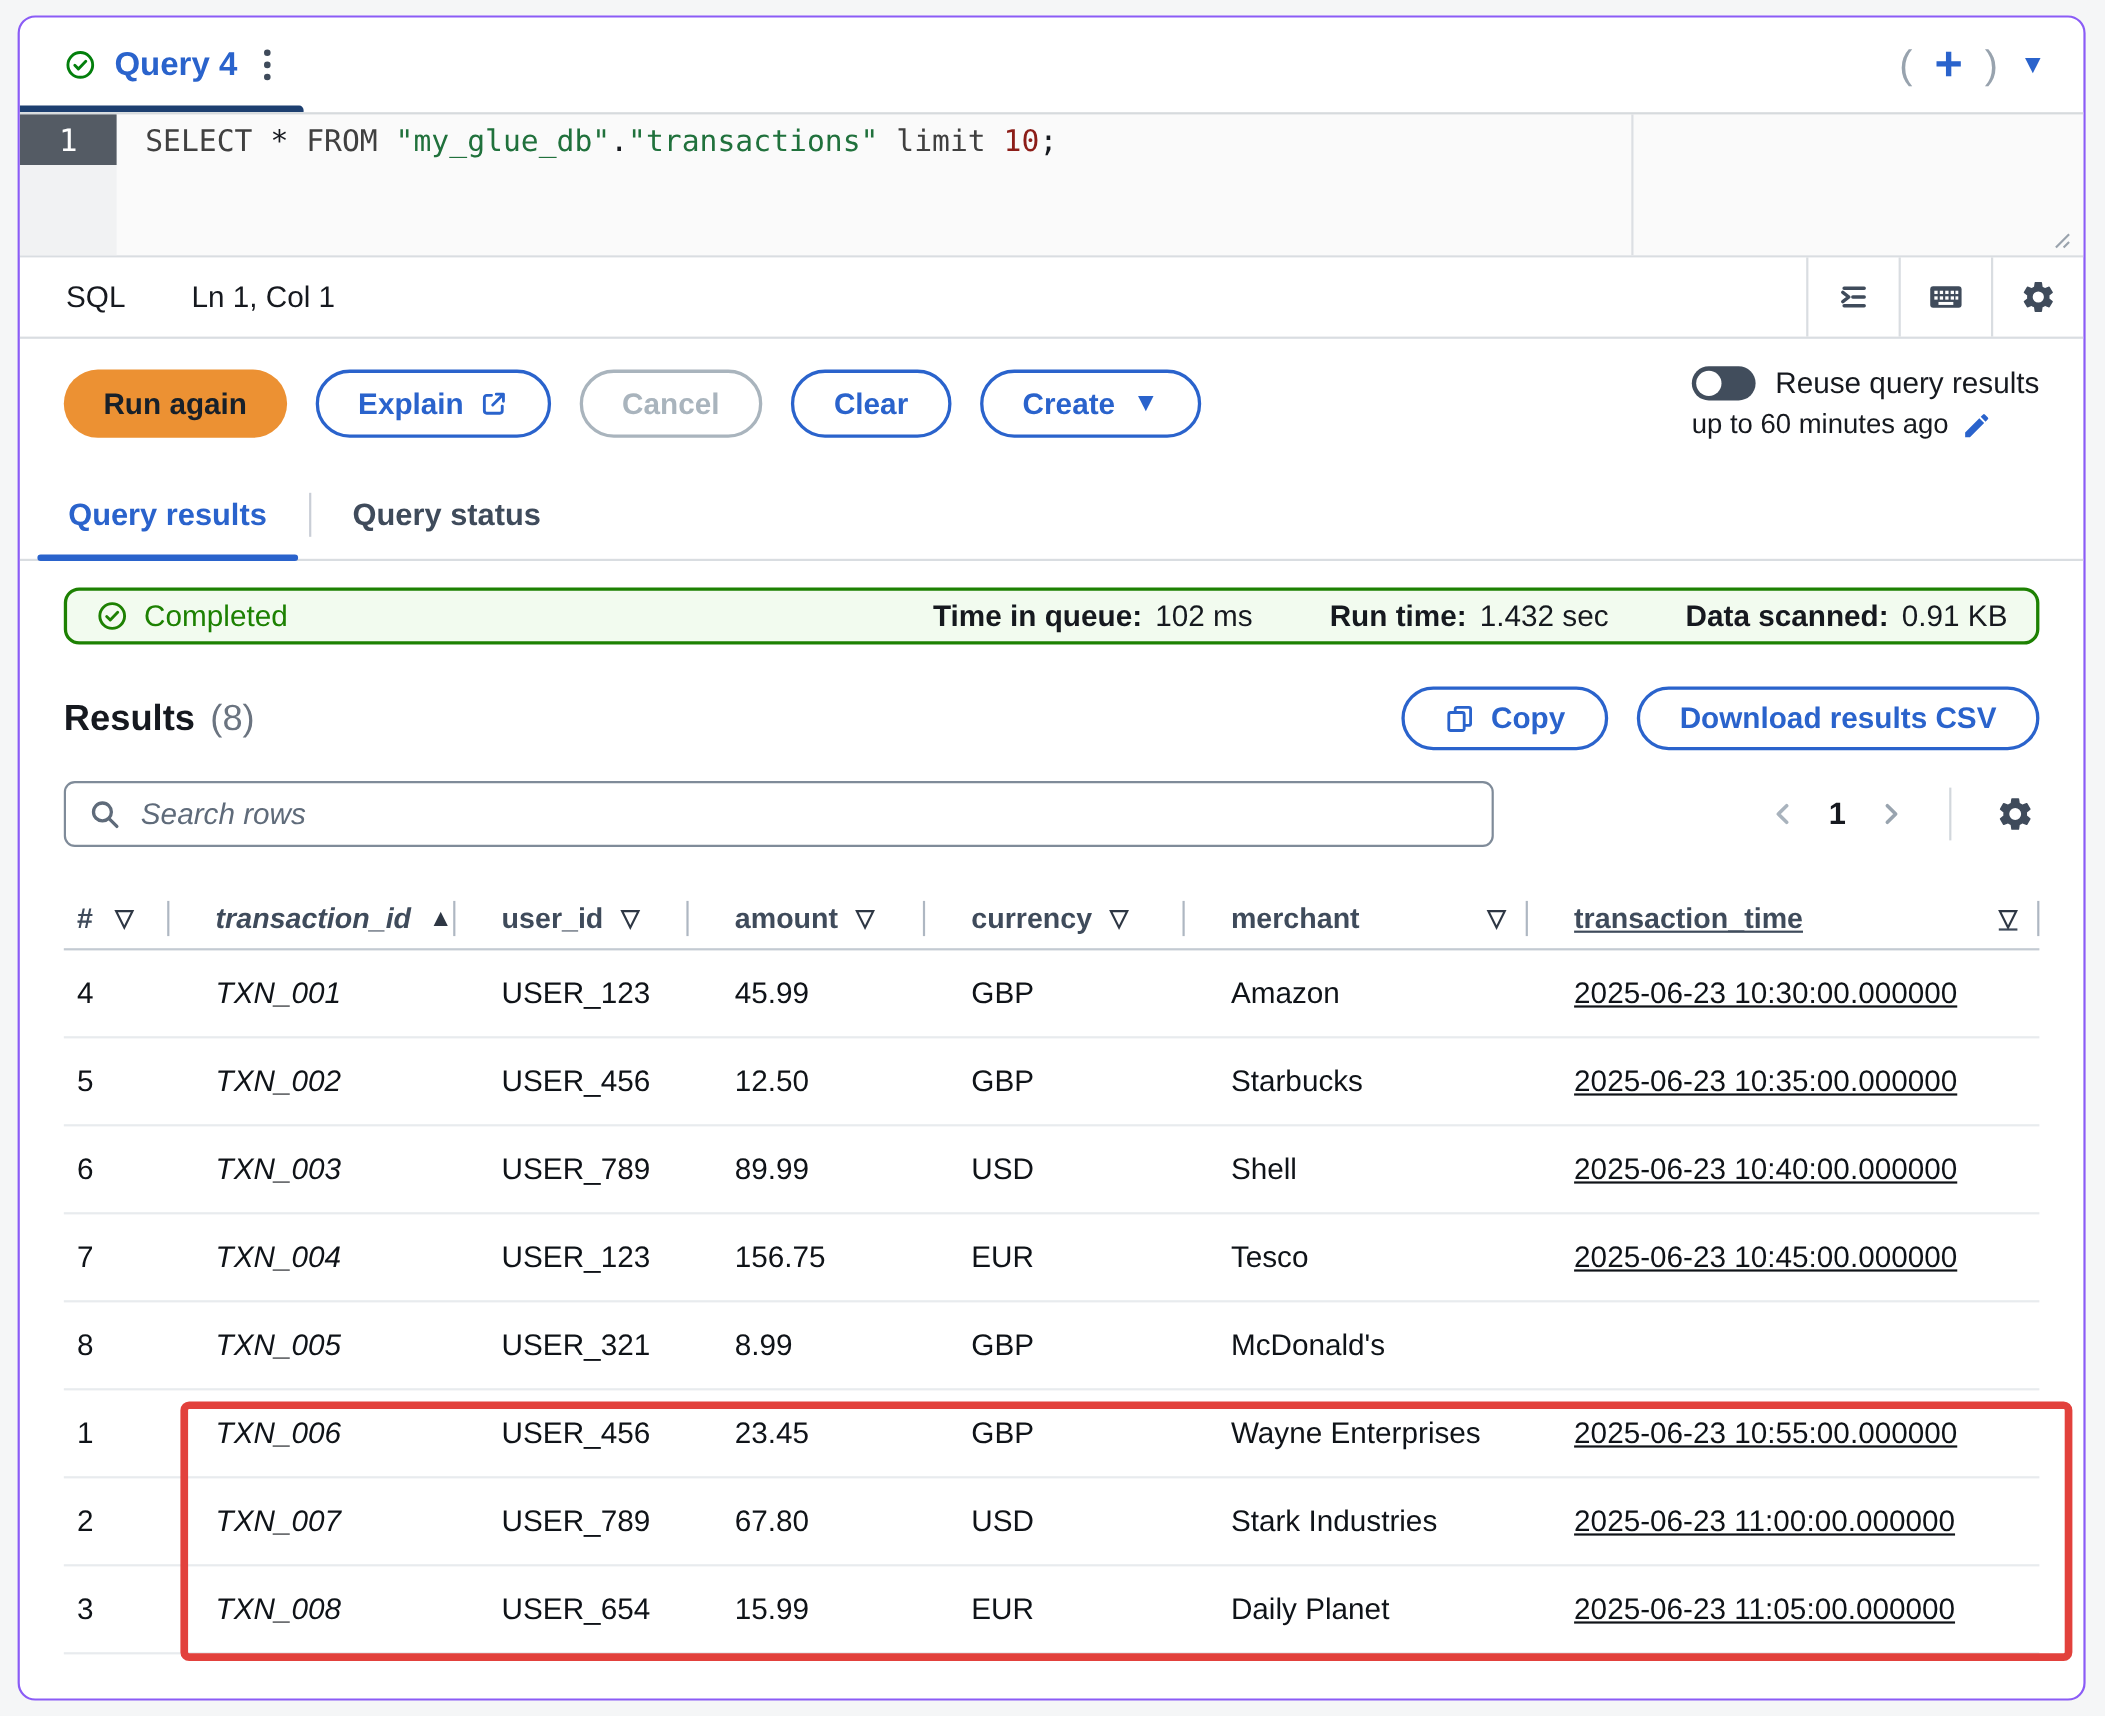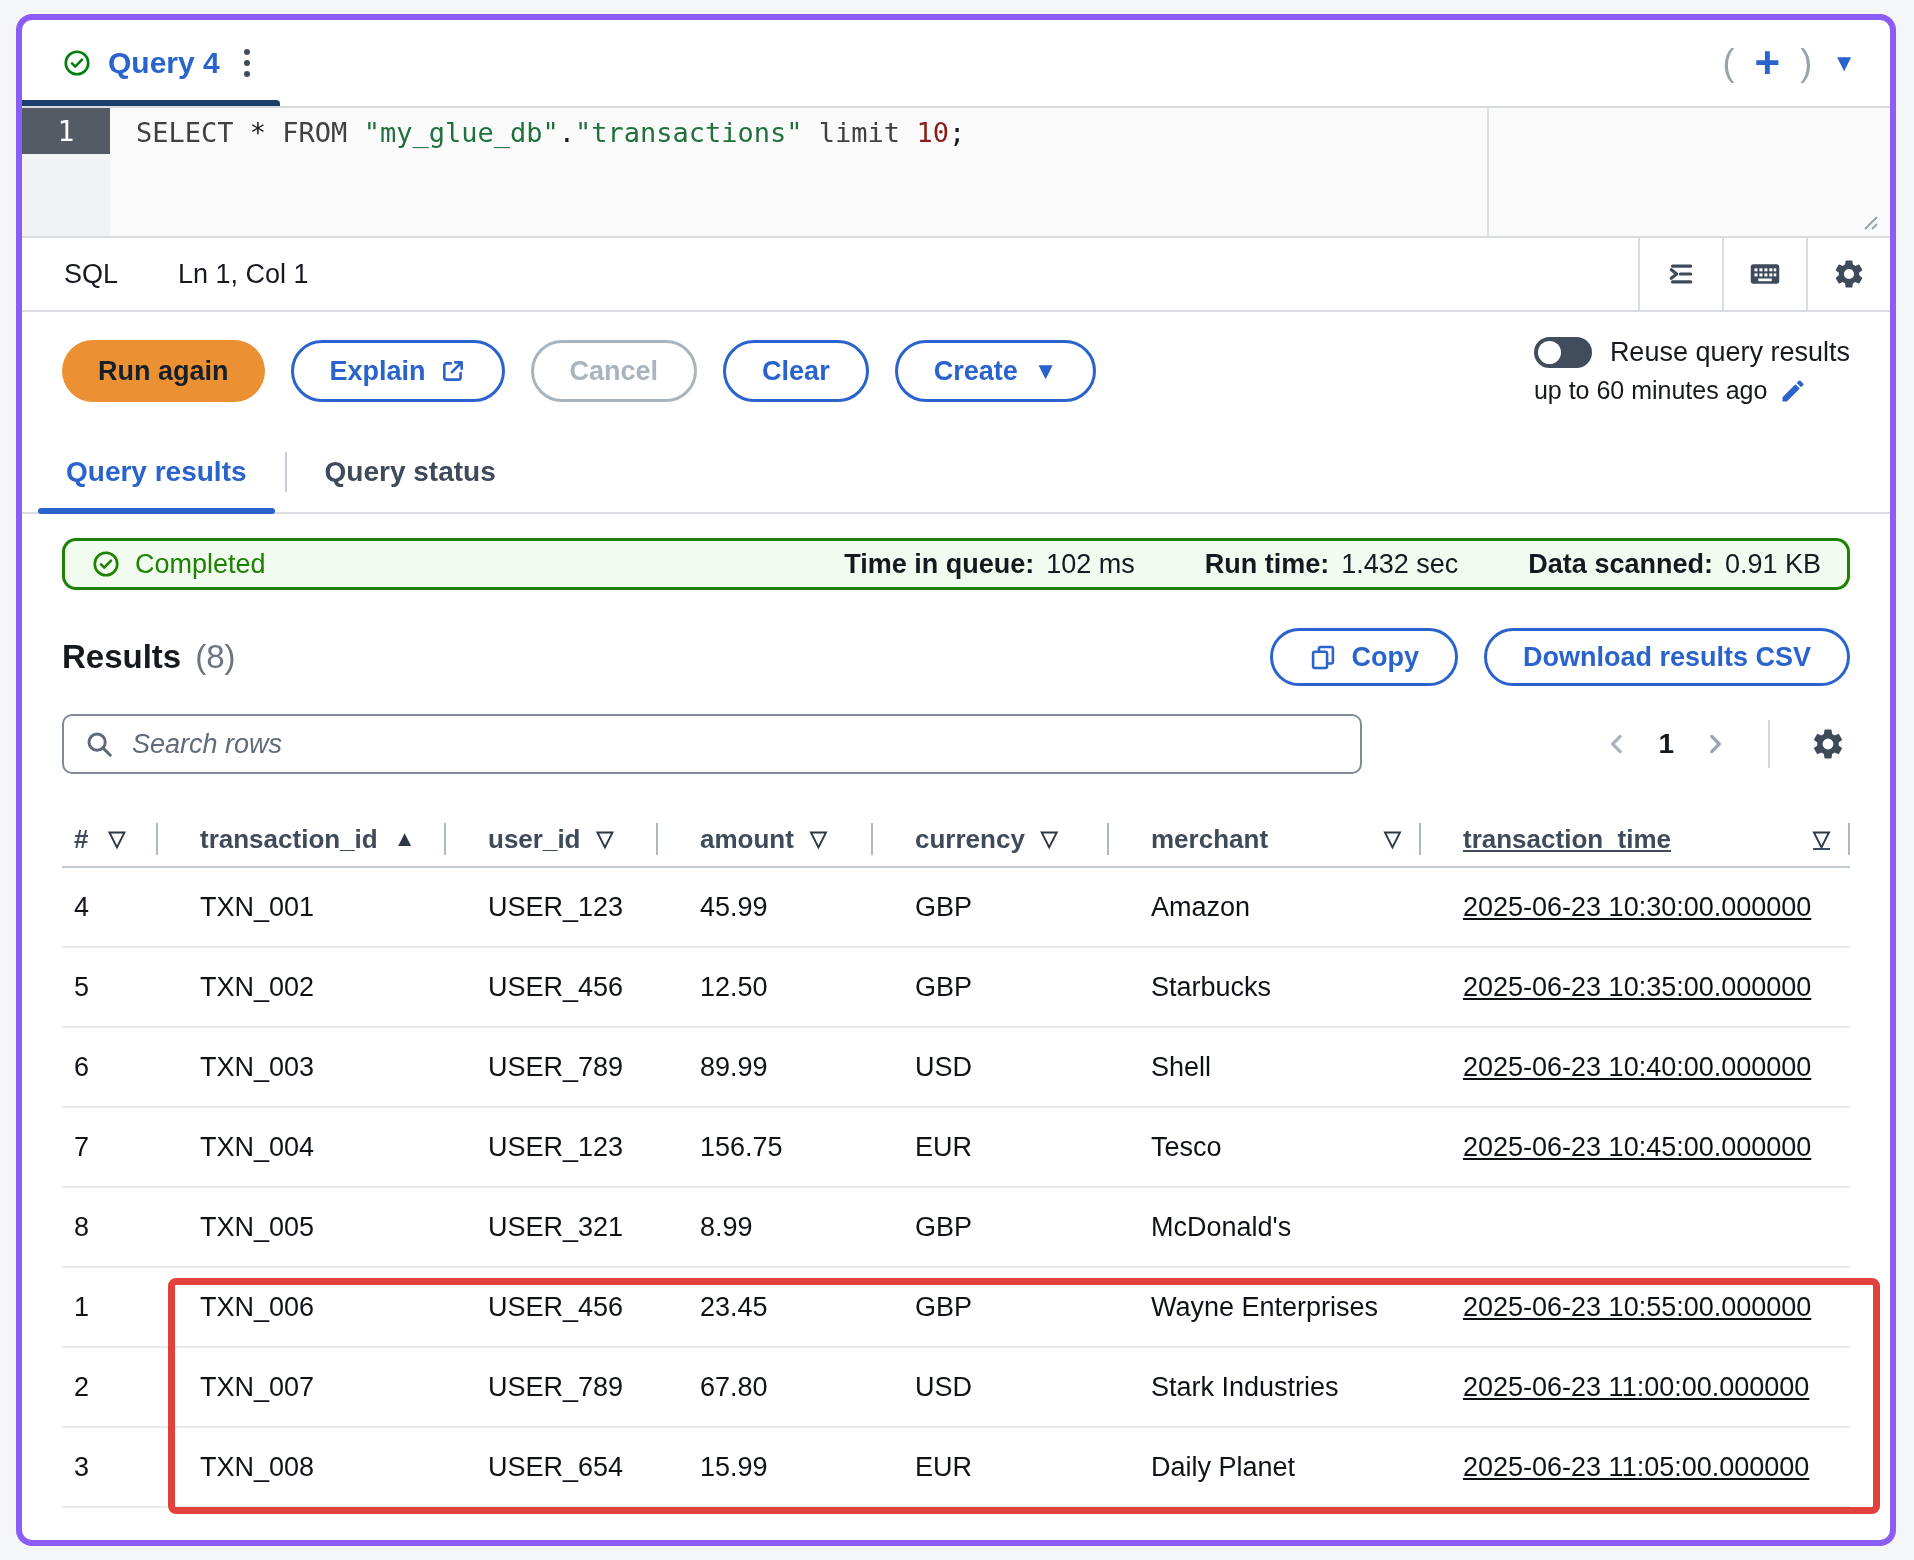--- a/index.html
+++ b/index.html
@@ -1,19 +1,19 @@
 <!DOCTYPE html>
 <html><head>
 <meta charset="utf-8">
 <style>
   * { box-sizing: border-box; }
   html, body { margin:0; padding:0; width:1914px; height:1560px; background:#f5f6f7;
     font-family:"Liberation Sans", sans-serif; color:#16191f; }
   .card { position:absolute; left:16px; top:14px; width:1880px; height:1532px;
-    background:#fff; border:6px solid #8b5cf6; border-radius:16px; overflow:hidden; }
+    background:#fff; border:2px solid #8b5cf6; border-radius:16px; overflow:hidden; }
 
   
   .tabbar { position:relative; height:86px; display:flex; align-items:center; padding:0 34px 0 40px; }
   .tab { display:flex; align-items:center; gap:16px; cursor:pointer; }
   .tab-label { color:#2a63cc; font-weight:bold; font-size:30px; }
   .kebab { display:flex; flex-direction:column; gap:5px; padding:4px 8px; }
   .kebab i { width:6px; height:6px; border-radius:50%; background:#3f4b5b; }
   .tab-underline { position:absolute; left:0; bottom:0; width:258px; height:6px; background:#1d3f70; border-radius:0 4px 0 0; }
   .tab-controls { margin-left:auto; display:flex; align-items:center; gap:14px; }
   .paren { font-size:36px; color:#98a3ae; font-weight:300; }
@@ -94,21 +94,21 @@
   
   .tablewrap { position:relative; margin-top:38px; padding:0 40px; }
   .thead { display:flex; align-items:center; height:56px; border-bottom:2.5px solid #c3cad2; }
   .th { position:relative; display:flex; align-items:center; gap:16px; height:100%;
     font-weight:bold; font-size:26px; color:#3f4b5b; padding-left:42px; }
   .th::after { content:''; position:absolute; right:0; top:50%; transform:translateY(-50%);
     width:2.5px; height:32px; background:#aeb7c2; }
   .th.c0 { padding-left:12px; gap:20px; }
   .th.space-between { justify-content:space-between; padding-right:20px; }
   .sort-glyph { font-size:22px; color:#2e3744; }
-  .c0 { width:96px; } .c1 { width:288px; } .c2 { width:212px; } .c3 { width:215px; }
+  .c0 { width:96px; } .c1 { width:260px;font-style:italic; } .c2 { width:212px; } .c3 { width:215px; }
   .c4 { width:236px; } .c5 { width:312px; } .c6 { flex:1;text-decoration:underline; }
   .trow { display:flex; align-items:center; height:80px; border-bottom:2px solid #e8ebee; font-size:27px; color:#0f1318; }
   .td { padding-left:42px; overflow:hidden; white-space:nowrap; }
   .td.c0 { padding-left:12px; }
   .red-box { position:absolute; left:146px; right:10px; top:466px; height:236px;
     border:7px solid #e2413c; border-radius:8px; pointer-events:none; z-index:5; }
 
   svg { display:block; }
 </style>
 </head>

